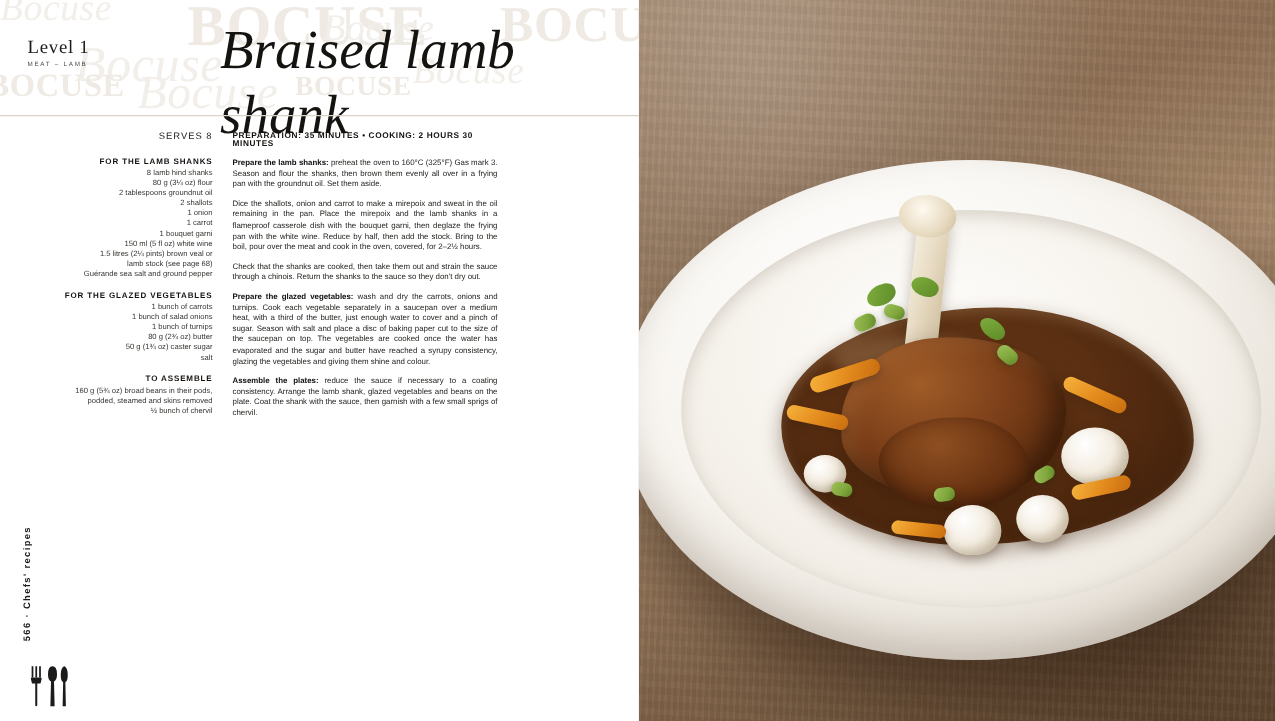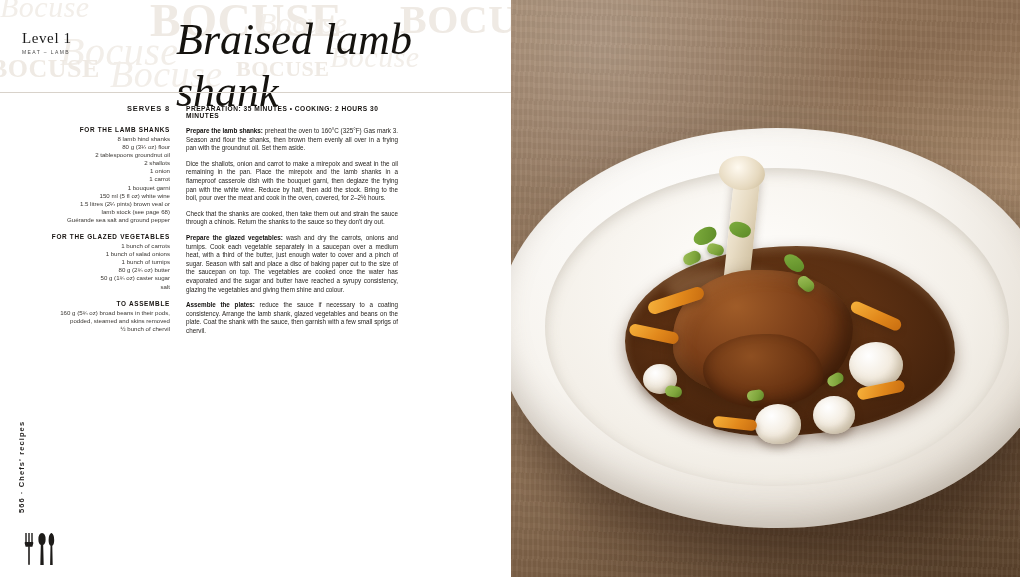--- a/index.html
+++ b/index.html
@@ -50,21 +50,21 @@
   }
 
   .rule { position:absolute; left:0; top:92px; width:511px; height:1px; background:#d8d2ca; }
 
   
   .ingredients {
     position:absolute; left:20px; top:104px; width:150px;
     text-align:right; color:#1d1b19;
   }
   .serves {
-    font-size:7.5px; font-weight:700; letter-spacing:0.8px; text-transform:uppercase;
+    font-size:7.5px; font-weight:400; letter-spacing:0.8px; text-transform:uppercase;
     margin-bottom:13px;
   }
   .ing-head {
     font-size:6.4px; font-weight:700; letter-spacing:0.7px; text-transform:uppercase;
     margin-bottom:2px; color:#16120f;
   }
   .ing-line { font-size:6.1px; line-height:8.1px; color:#3a3733; }
   .ing-group { margin-bottom:9px; }
 
   

